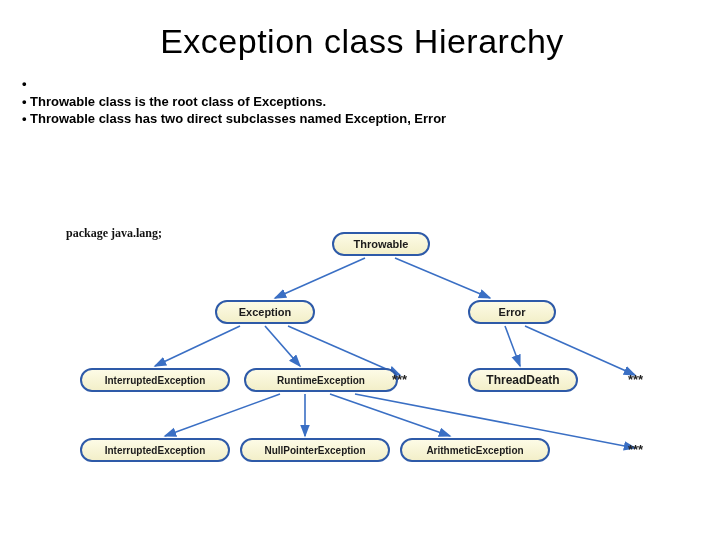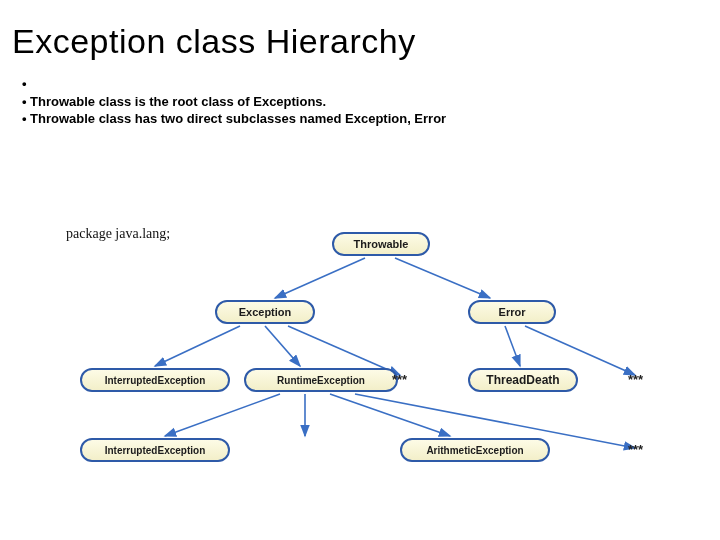--- a/index.html
+++ b/index.html
@@ -6,40 +6,41 @@
   body {
     margin: 0;
     width: 720px;
     height: 540px;
     background: #fff;
     font-family: Arial, Helvetica, sans-serif;
     position: relative;
     overflow: hidden;
   }
   .title {
-    text-align: left;
+    text-align: center;
     font-size: 34px;
     font-weight: 400;
-    margin: 22px 0 14px 12px;
+    margin: 22px 0 14px 4px;
     letter-spacing: 0.5px;
   }
   .bullets {
     padding: 0 18px 0 22px;
     font-size: 13px;
     font-weight: 700;
     line-height: 1.35;
   }
   .bul-row { display: flex; }
   .bul-mark { width: 8px; flex: 0 0 8px; }
   .under { text-decoration: underline; }
   .pkg {
     position: absolute;
     font-family: "Times New Roman", serif;
-    font-size: 14px;
+    font-size: 12px;
     color: #111;
+    font-weight: bold;
   }
   .diagram {
     position: absolute;
     left: 0; top: 0; width: 720px; height: 540px;
     pointer-events: none;
   }
   svg { position: absolute; left: 0; top: 0; }
   .node {
     position: absolute;
     border: 2px solid #2e5aa8;
@@ -121,16 +122,17 @@
   <div class="node" style="left:215px; top:300px; width:100px; height:24px;">Exception</div>
   <div class="node" style="left:468px; top:300px; width:88px; height:24px;">Error</div>
 
   <div class="node" style="left:80px; top:368px; width:150px; height:24px; font-size:10px;">InterruptedException</div>
   <div class="node" style="left:244px; top:368px; width:154px; height:24px; font-size:10px;">RuntimeException</div>
   <div class="dots" style="left:392px; top:372px;">***</div>
   <div class="node" style="left:468px; top:368px; width:110px; height:24px; font-size:12px;">ThreadDeath</div>
   <div class="dots" style="left:628px; top:372px;">***</div>
 
   <div class="node" style="left:80px; top:438px; width:150px; height:24px; font-size:10px;">InterruptedException</div>
+  <div class="node" style="left:240px; top:438px; width:150px; height:24px; font-size:10px;">NullPointerException</div>
   <div class="node" style="left:400px; top:438px; width:150px; height:24px; font-size:10px;">ArithmeticException</div>
   <div class="dots" style="left:628px; top:442px;">***</div>
 
 </div>
 
 </body></html>

